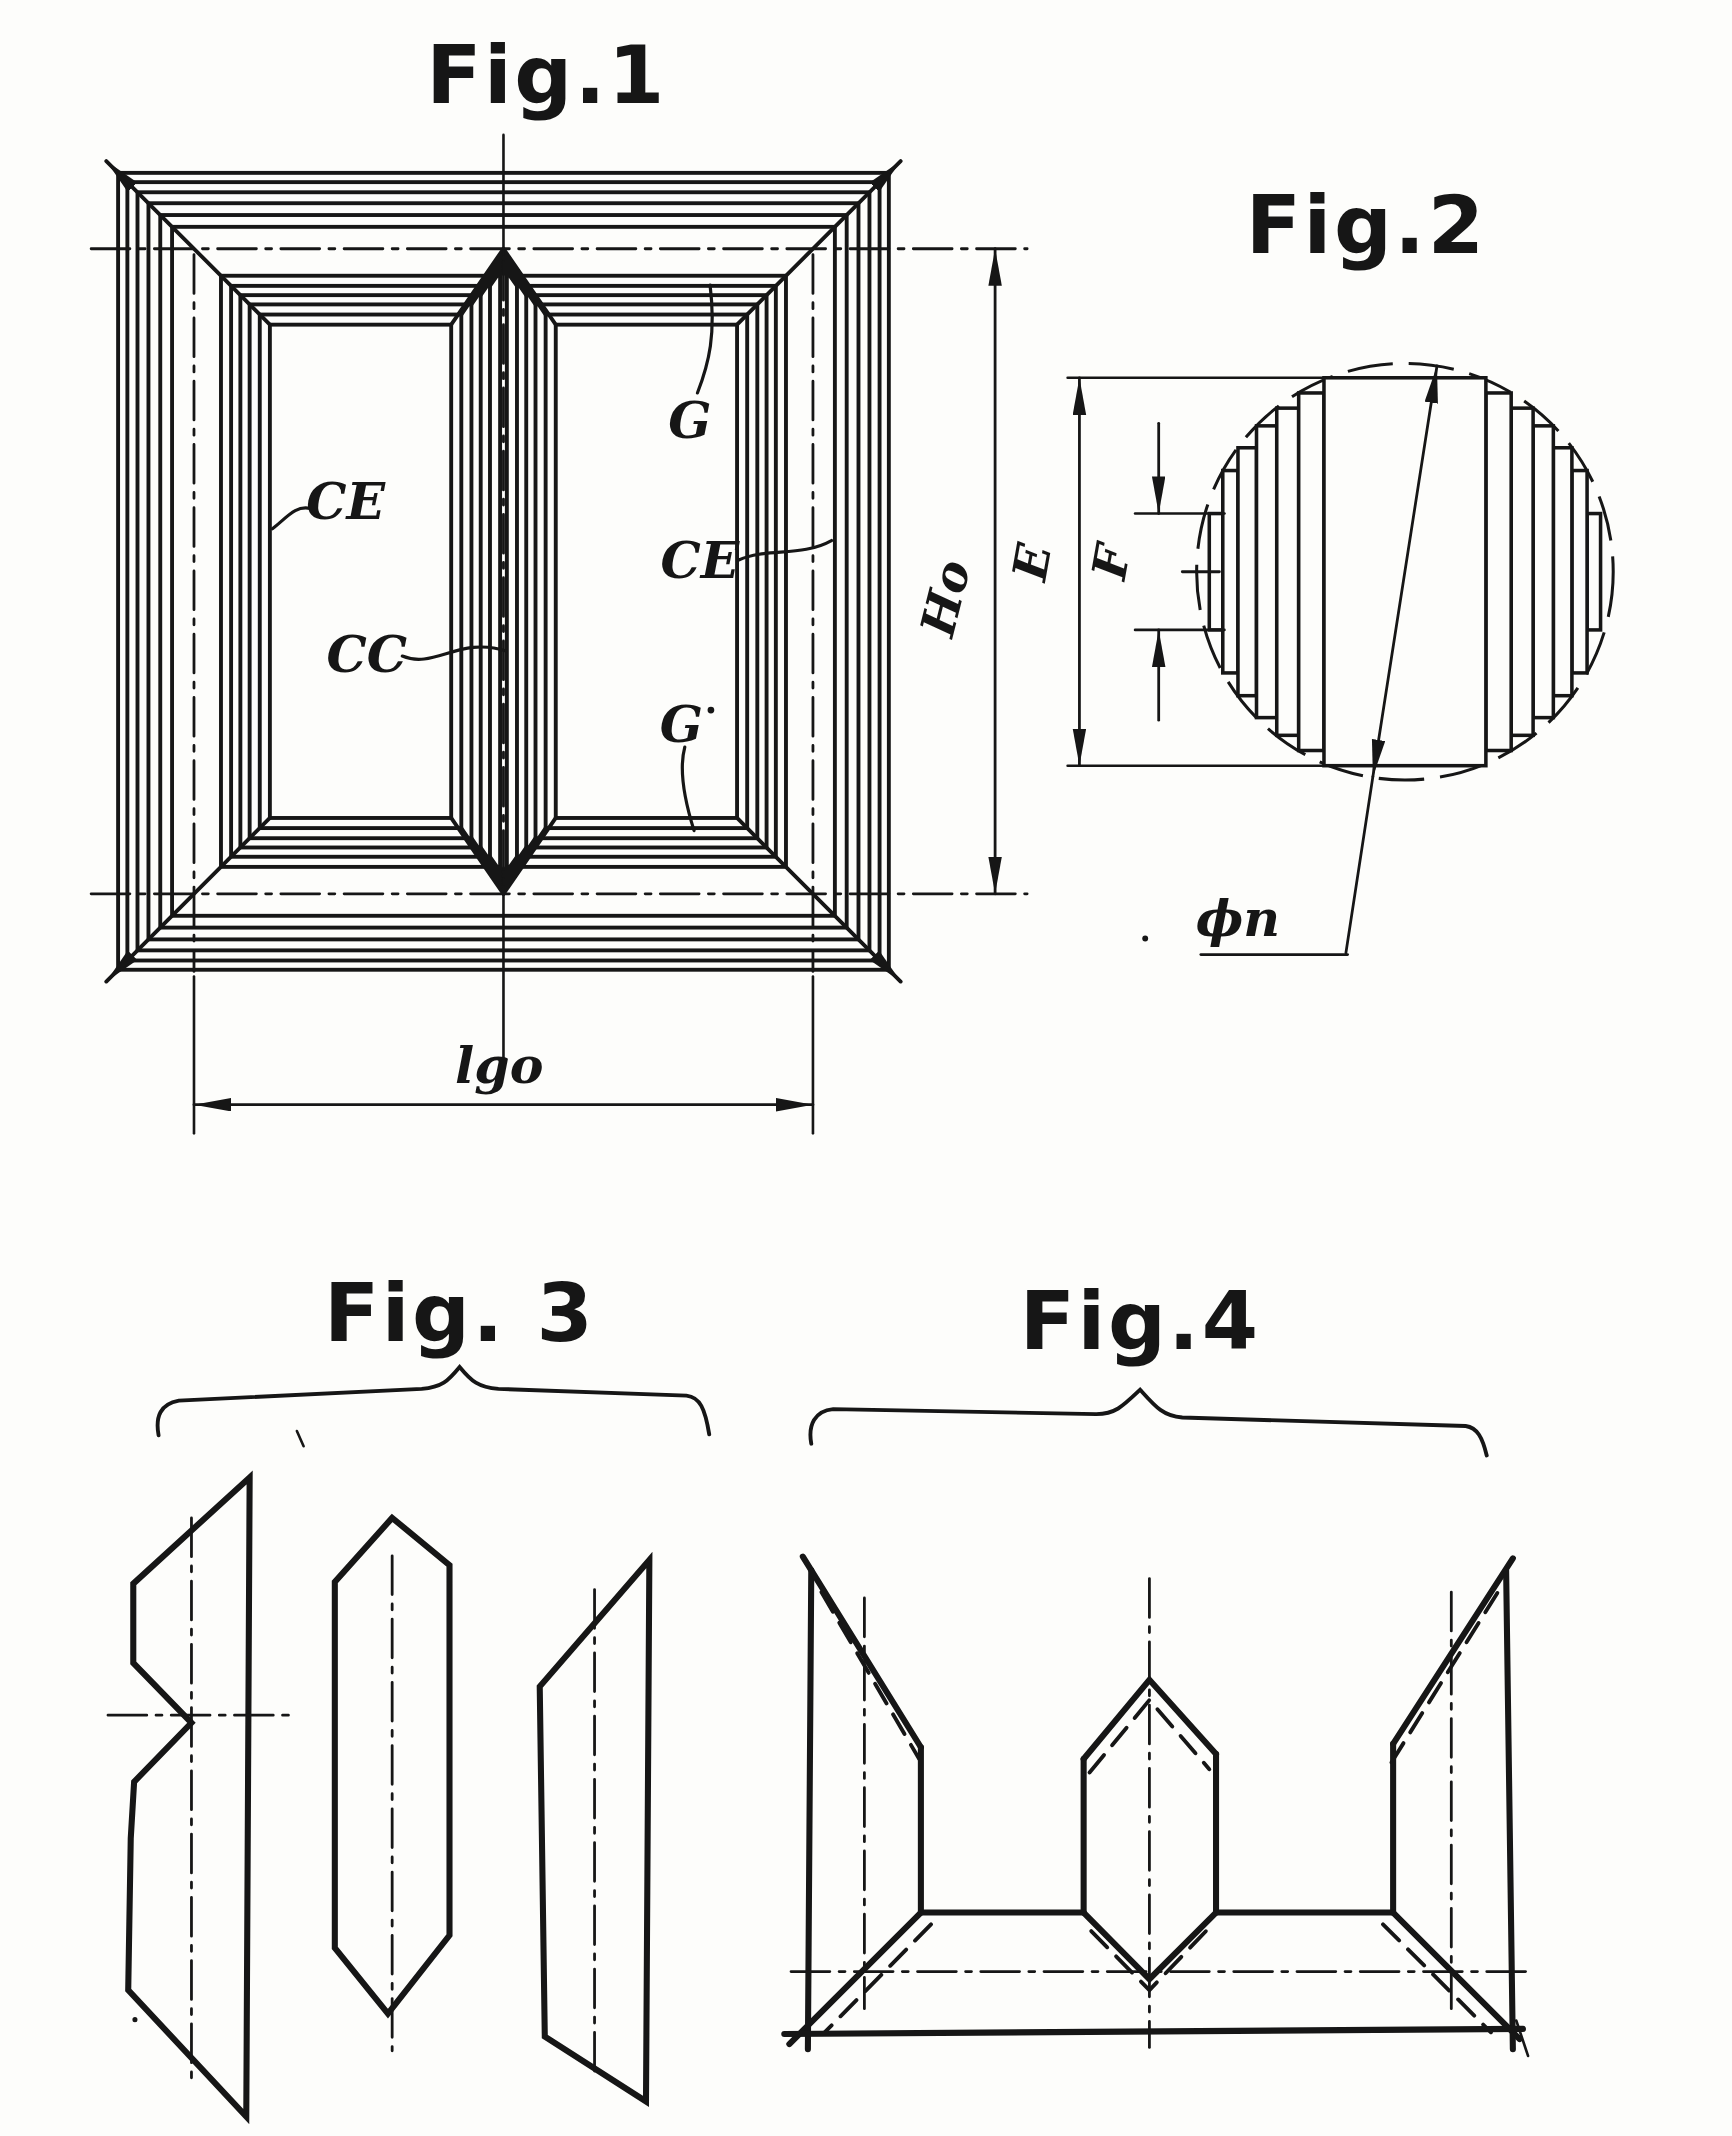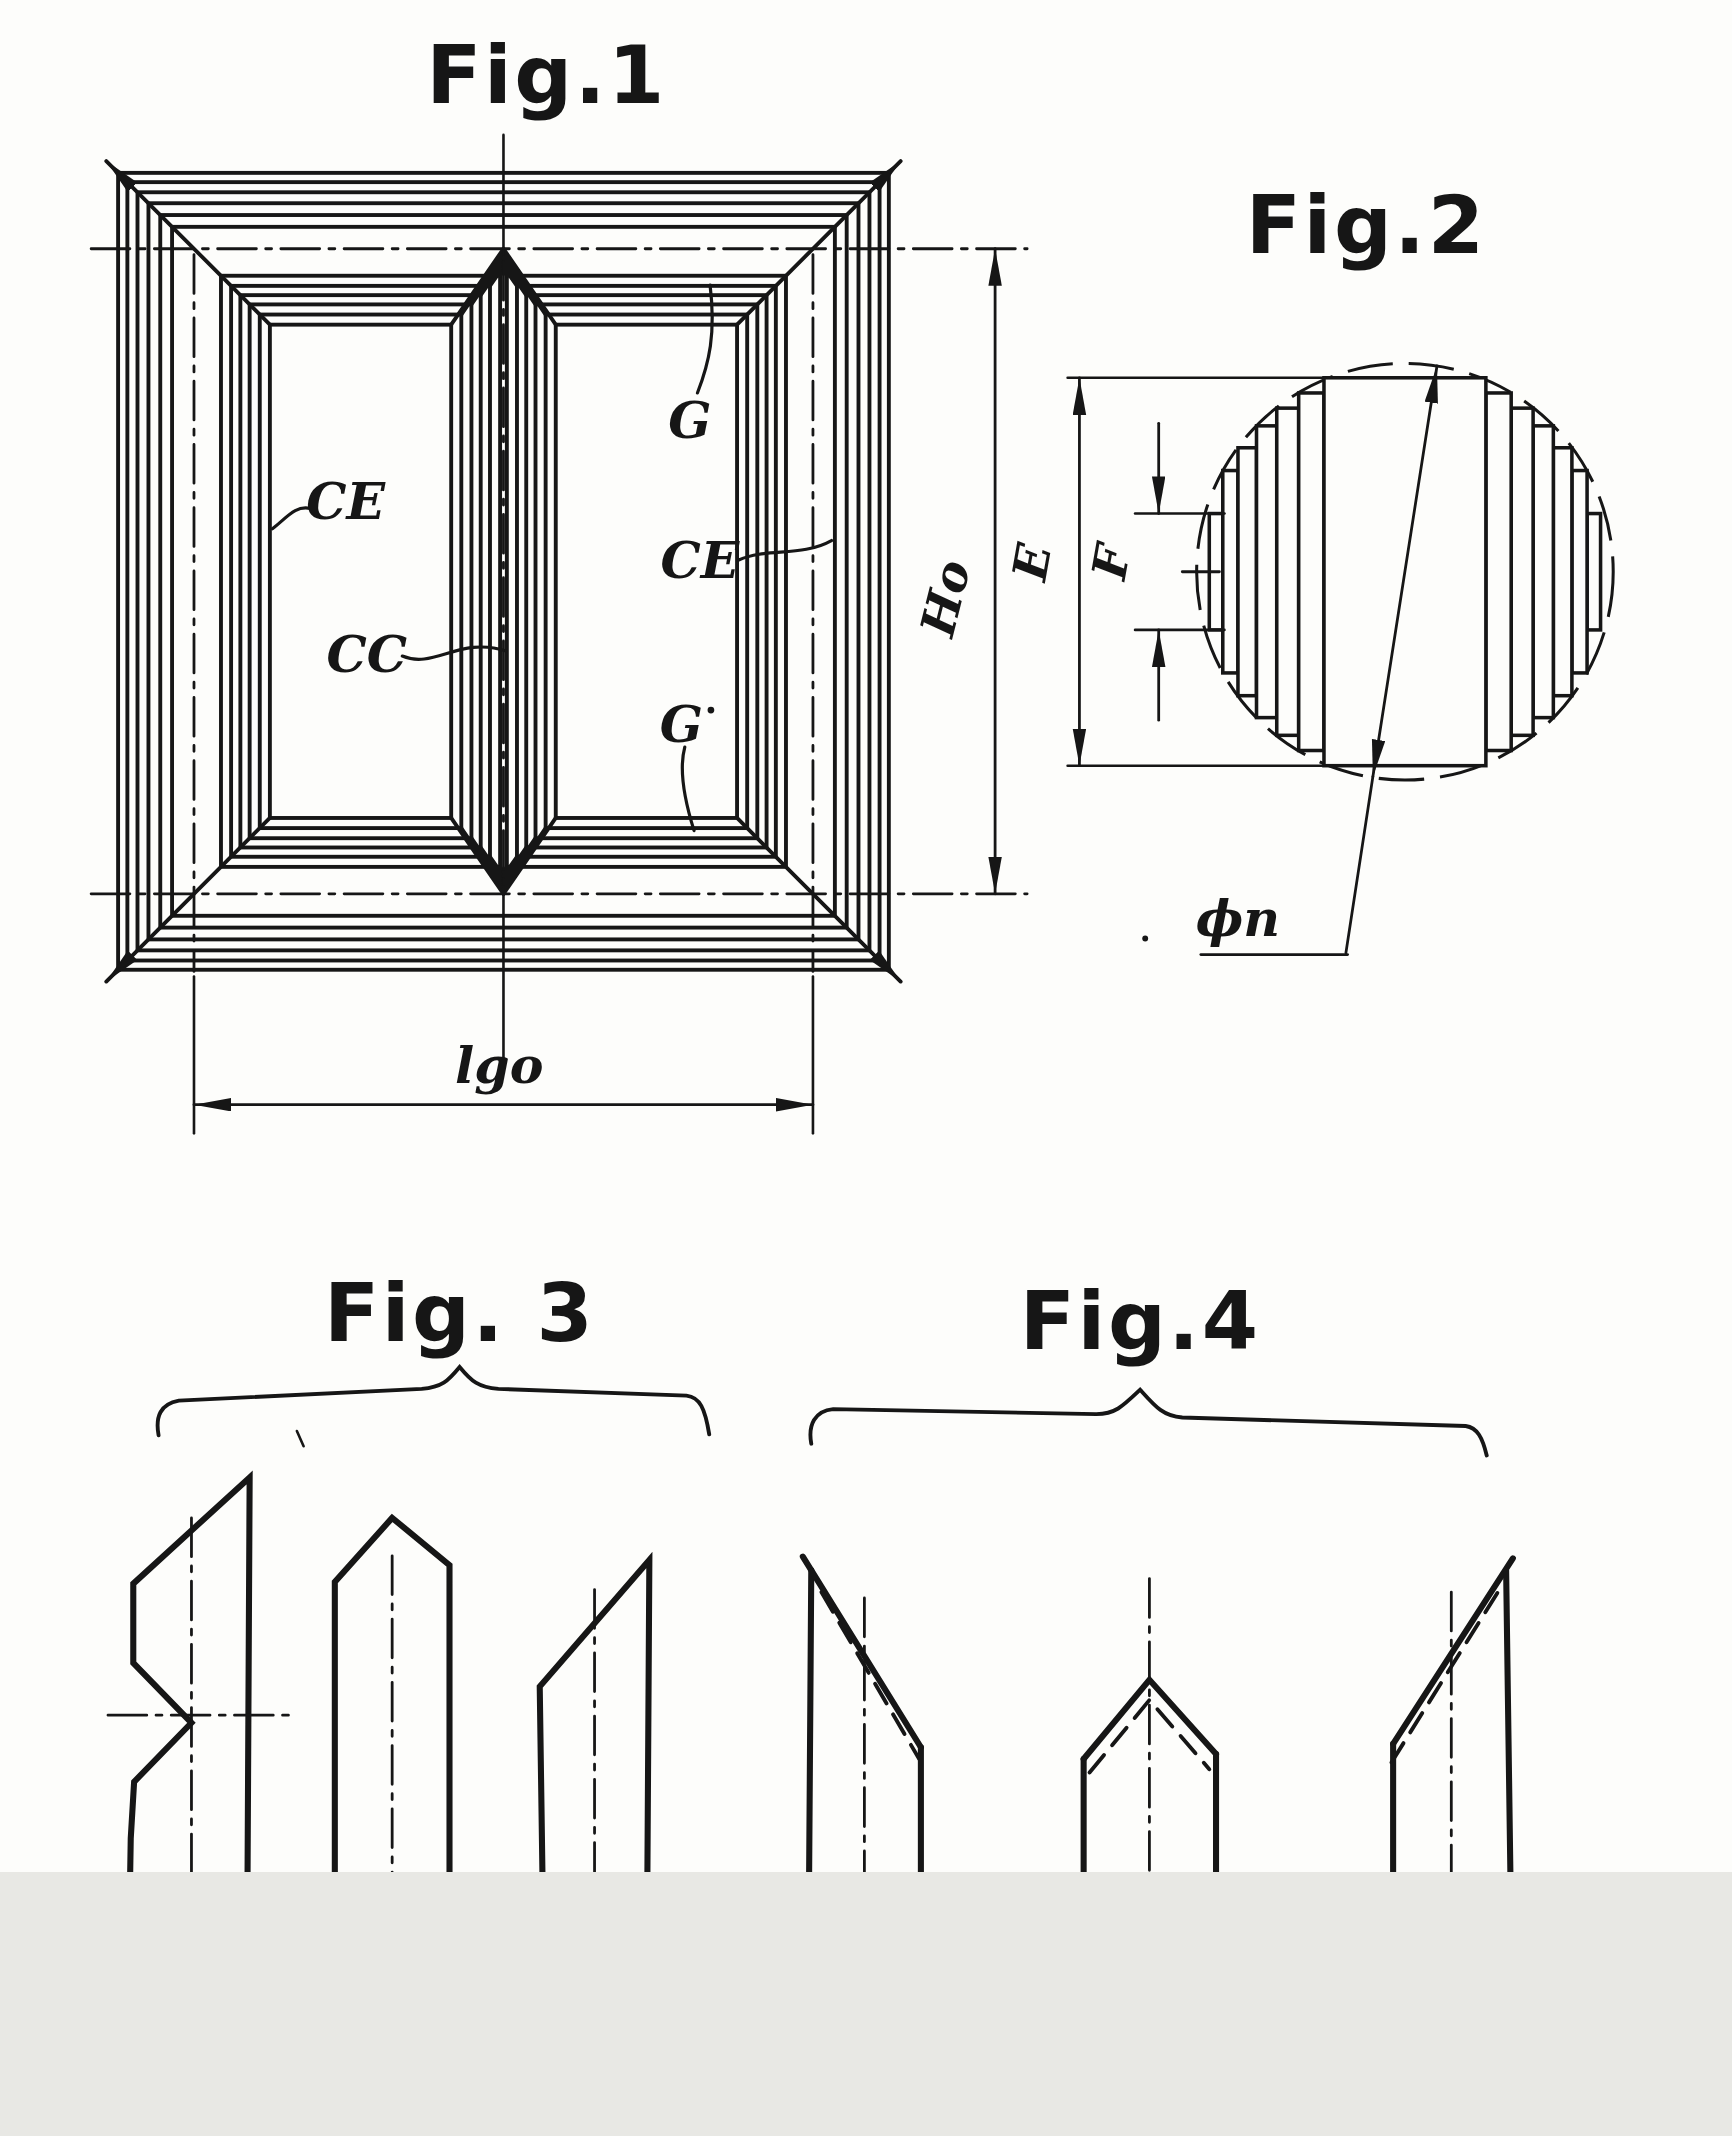--- a/index.html
+++ b/index.html
@@ -1,16 +1,16 @@
 <!DOCTYPE html>
 <html style="font-size:13.5px"><head>
 <meta charset="utf-8">
 <style>
   html,body{margin:0;padding:0;background:#e8e8e4;}
-  .sheet{width:1733px;height:1872px;background:#fdfdfb;position:relative;margin:0 auto;
+  .sheet{width:1733px;height:2136px;background:#fdfdfb;position:relative;margin:0 auto;
          font-family:"DejaVu Sans",sans-serif;}
   svg{display:block}
   .ln  {fill:none;stroke:#161616;stroke-width:4.6;stroke-linecap:round;}
   .hv  {fill:none;stroke:#161616;stroke-width:7.2;stroke-linecap:round;stroke-linejoin:miter;}
   .thin{fill:none;stroke:#161616;stroke-width:3.1;stroke-linecap:round;}
   .cl  {fill:none;stroke:#161616;stroke-width:3.3;stroke-dasharray:46 11 7 11;stroke-linecap:round;}
   .dim {fill:none;stroke:#161616;stroke-width:3.3;stroke-linecap:round;}
   .ldr {fill:none;stroke:#161616;stroke-width:3.8;stroke-linecap:round;}
   .dsh {fill:none;stroke:#161616;stroke-width:4.6;stroke-dasharray:27 15;stroke-linecap:round;}
   .pkt {fill:#fdfdfb;stroke:#161616;stroke-width:4.2;}

